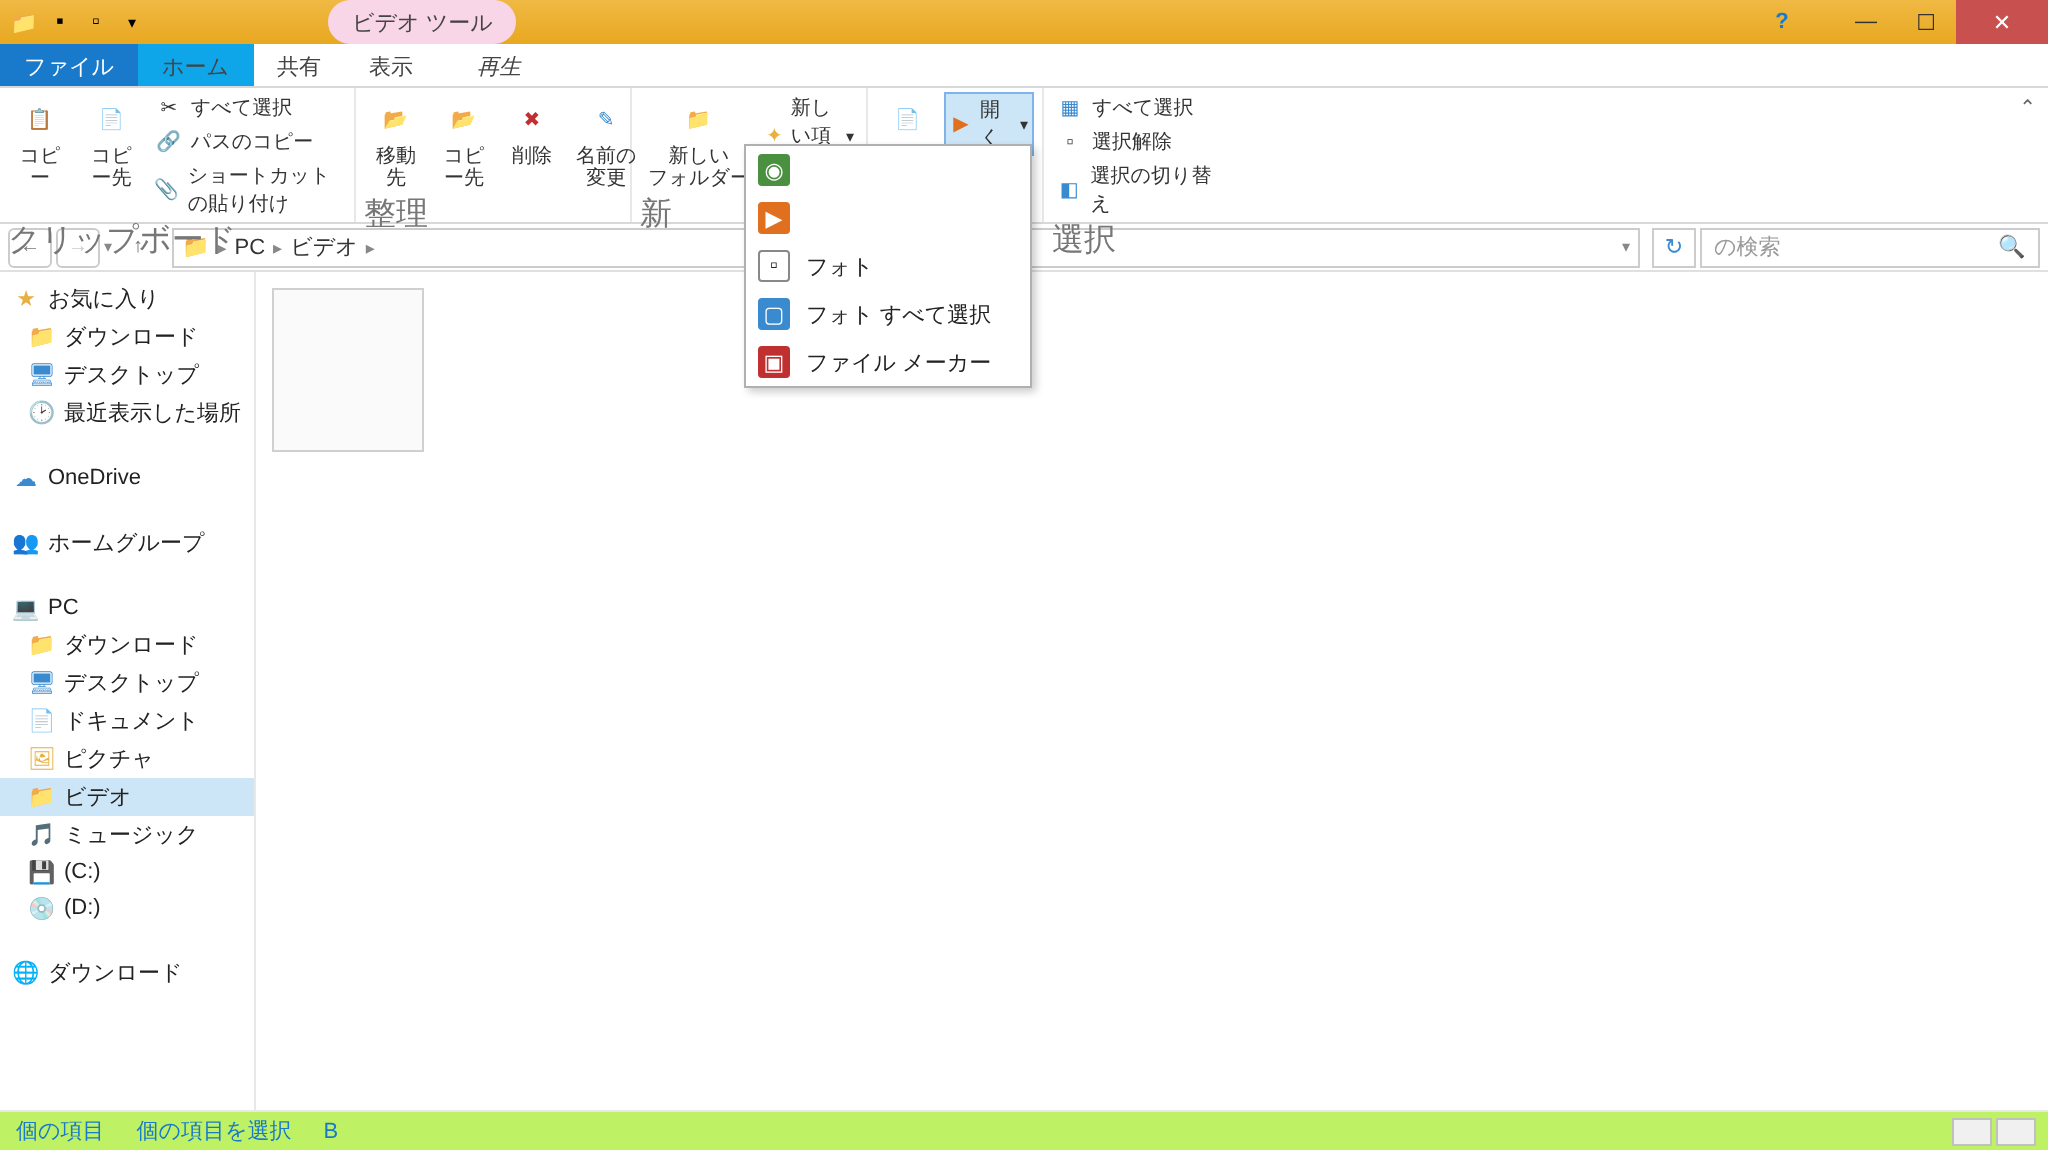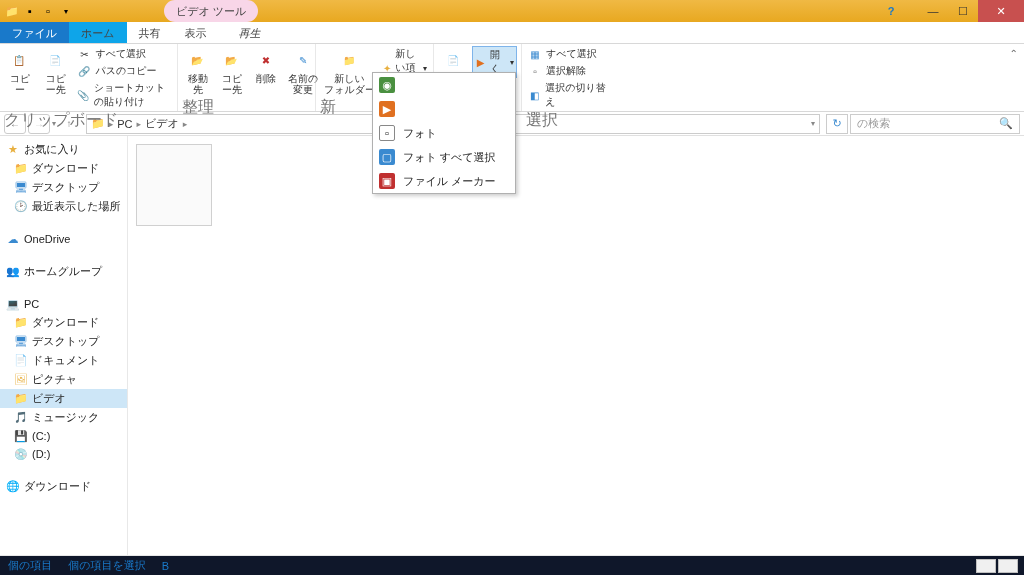--- a/index.html
+++ b/index.html
@@ -53,21 +53,21 @@
 .side-item { display: flex; align-items: center; gap: 4px; padding: 2px 4px 2px 14px; font-size: 11px; color: #222; white-space: nowrap; }
 .side-item.root { padding-left: 6px; }
 .side-item.selected { background: #cde6f7; }
 .side-icon { width: 14px; height: 14px; display: flex; align-items: center; justify-content: center; }
 .side-gap { height: 14px; }
 
 .content { flex: 1; padding: 8px; background: #fff; position: relative; }
 .thumb { width: 76px; height: 82px; border: 1px solid #d0d0d0; background: #fafafa; }
 
 
-.statusbar { height: 20px; background: #0f172a; border-top: 1px solid #e8e8e8; display: flex; align-items: center; padding: 0 8px; font-size: 11px; color: #1979ca; gap: 16px; position: relative; }
+.statusbar { height: 20px; background: #bef264; border-top: 1px solid #e8e8e8; display: flex; align-items: center; padding: 0 8px; font-size: 11px; color: #1979ca; gap: 16px; position: relative; }
 .view-toggle { position: absolute; right: 6px; display: flex; gap: 2px; }
 .vt-btn { width: 20px; height: 14px; border: 1px solid #c0c0c0; background: #f0f0f0; }
 
 
 .ic-folder { color: #e8b040; }
 .ic-blue { color: #3a8ad0; }
 .ic-red { color: #c03030; }
 .ic-orange { color: #e07020; }
 </style>
 </head>

